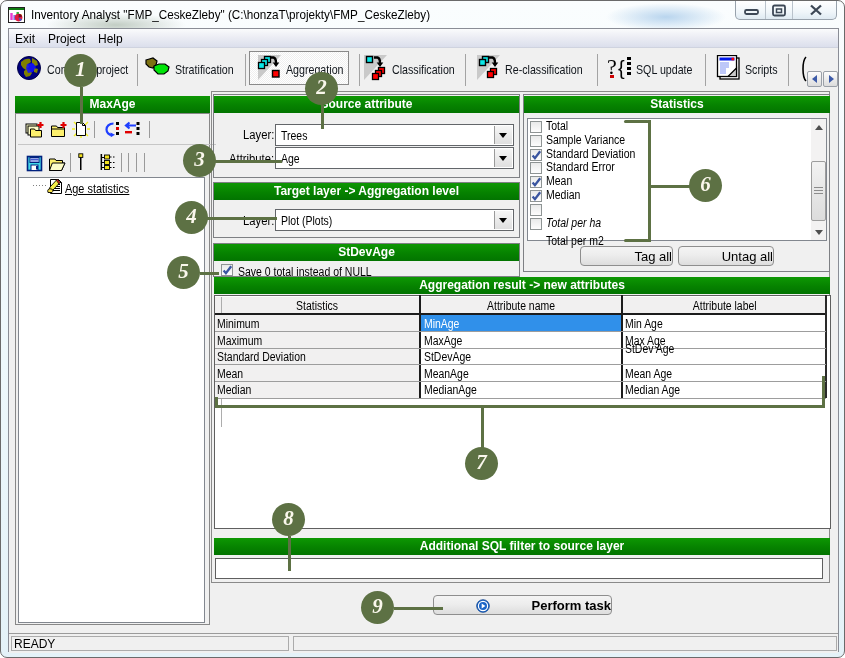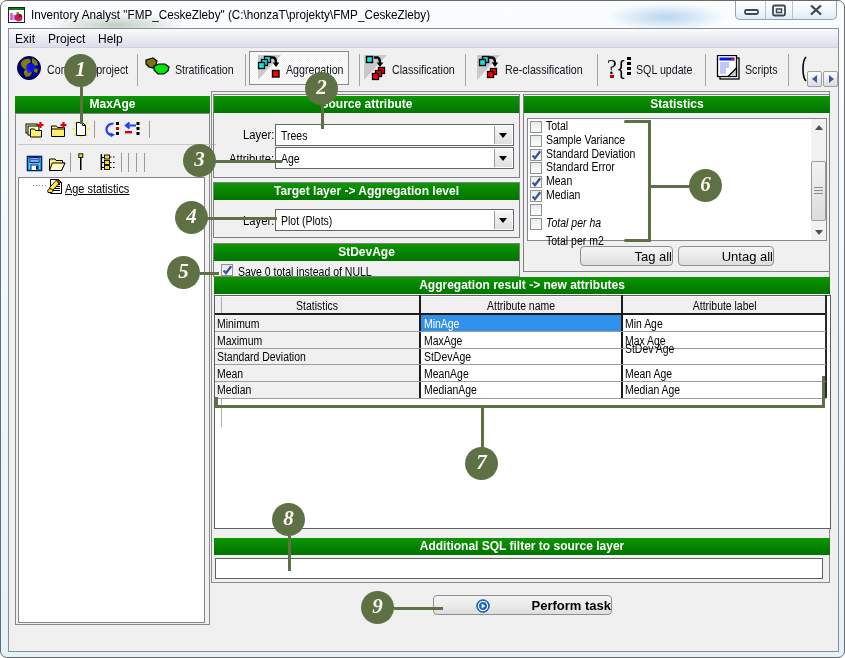--- a/index.html
+++ b/index.html
@@ -387,20 +387,24 @@
 
     <div class="w7btn" style="left:424px;top:566px;width:179px;height:20px;line-height:19px;font-weight:bold;">
       <svg style="position:absolute;left:42px;top:3px" width="14" height="14" viewBox="0 0 14 14">
         <circle cx="7" cy="7" r="6.3" fill="#1964c8" stroke="#0a3f8c" stroke-width="0.8"></circle>
         <circle cx="7" cy="7" r="4.6" fill="none" stroke="#fff" stroke-width="1.2"></circle>
         <path d="M5.7 4.4 L9.4 7 L5.7 9.6 Z" fill="#fff"></path>
       </svg>
       <span style="margin-left:28px">Perform task</span>
     </div>
 
+    <div class="abs" style="left:0px;top:604px;width:829px;height:20px;background:#f0f0f0;border-top:1px solid #9b9b9b;">
+      <div class="abs" style="left:2px;top:2px;width:278px;height:15px;border:1px solid #ababab;font-size:12px;color:#000;padding:0px 2px;">READY</div>
+      <div class="abs" style="left:284px;top:2px;width:544px;height:15px;border:1px solid #ababab;"></div>
+    </div>
   </div>
 
   <div class="acirc" style="left:63px;top:53px;">1</div>
   <div class="aline" style="left:78.5px;top:86px;width:3px;height:37px;"></div>
   <div class="acirc" style="left:304px;top:71px;">2</div>
   <div class="aline" style="left:319.5px;top:104px;width:3px;height:24px;"></div>
   <div class="acirc" style="left:182px;top:143px;">3</div>
   <div class="aline" style="left:211px;top:158.5px;width:70px;height:3px;"></div>
   <div class="acirc" style="left:174px;top:200px;">4</div>
   <div class="aline" style="left:203px;top:215.5px;width:73px;height:3px;"></div>

